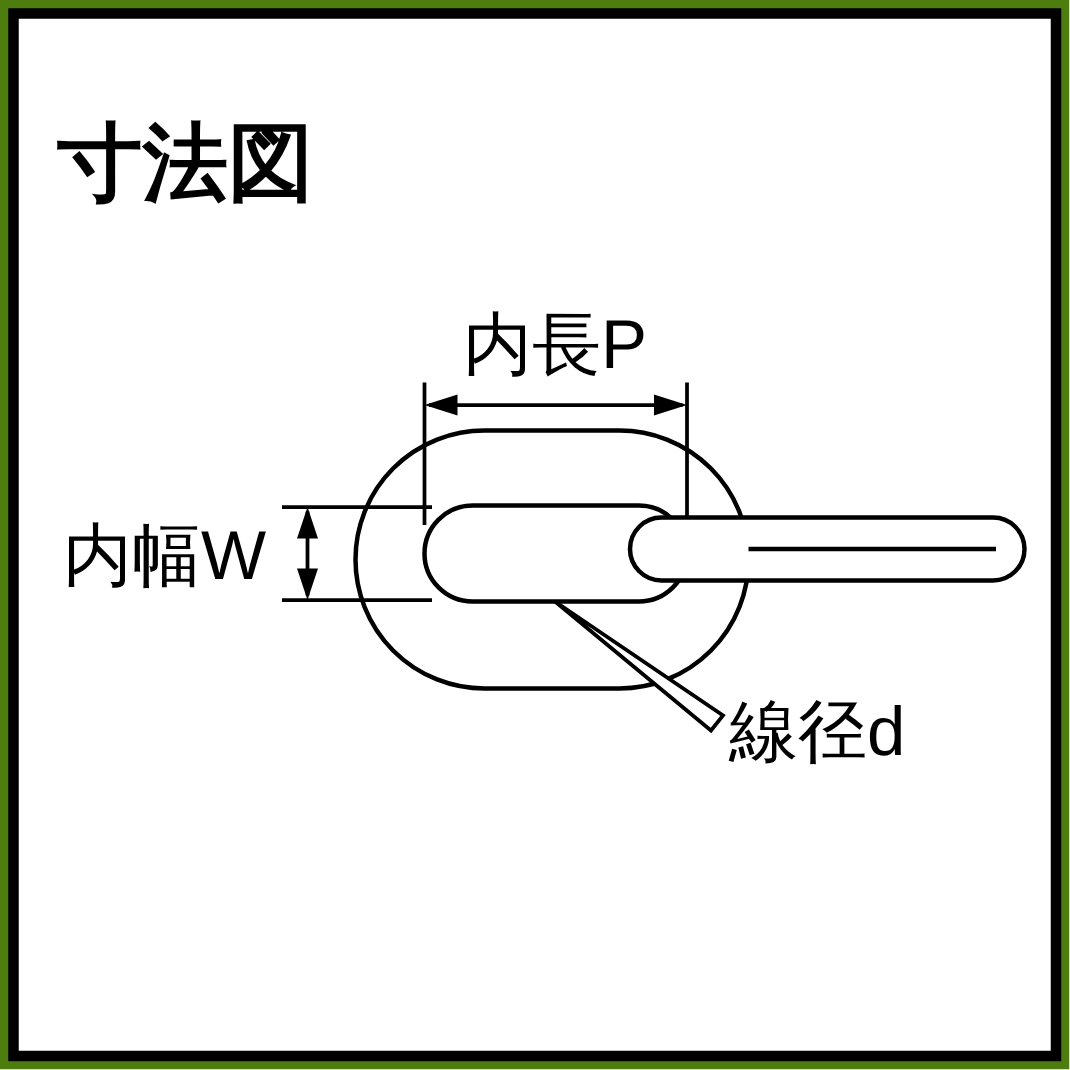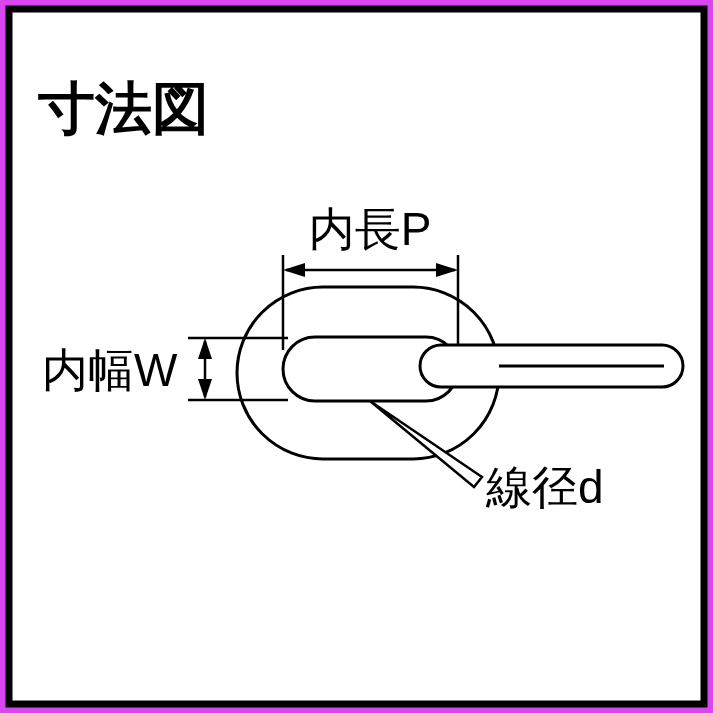--- a/index.html
+++ b/index.html
@@ -3,21 +3,21 @@
 <meta charset="utf-8">
 <style>
   html, body {
     margin: 0;
     padding: 0;
     background: #ffffff;
   }
   .canvas {
     width: 713px;
     height: 713px;
-    background: #d946ef;
+    background: #4d7c0f;
     position: relative;
     font-family: "Liberation Sans", "DejaVu Sans", sans-serif;
   }
   svg { display: block; }
   text {
     font-family: "Liberation Sans", "DejaVu Sans", sans-serif;
     fill: #000000;
   }
   .title-text {
     font-size: 57px;

